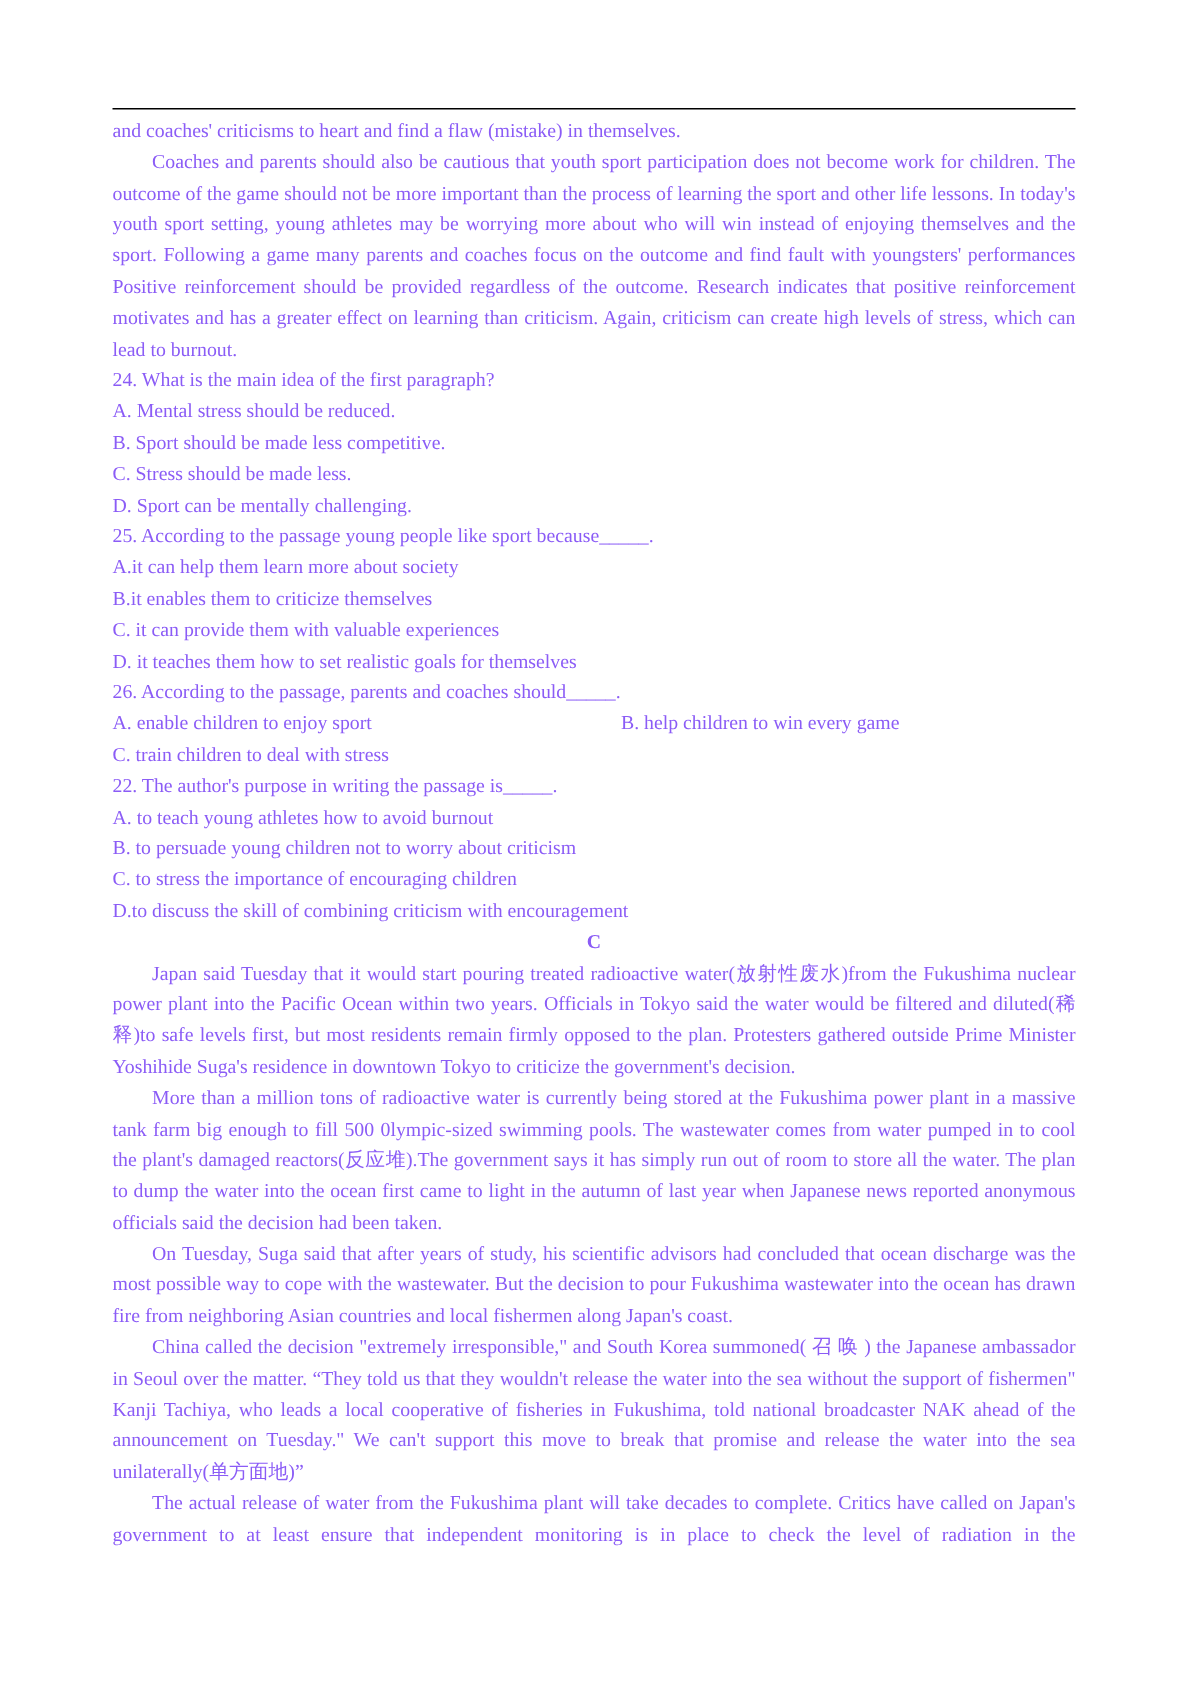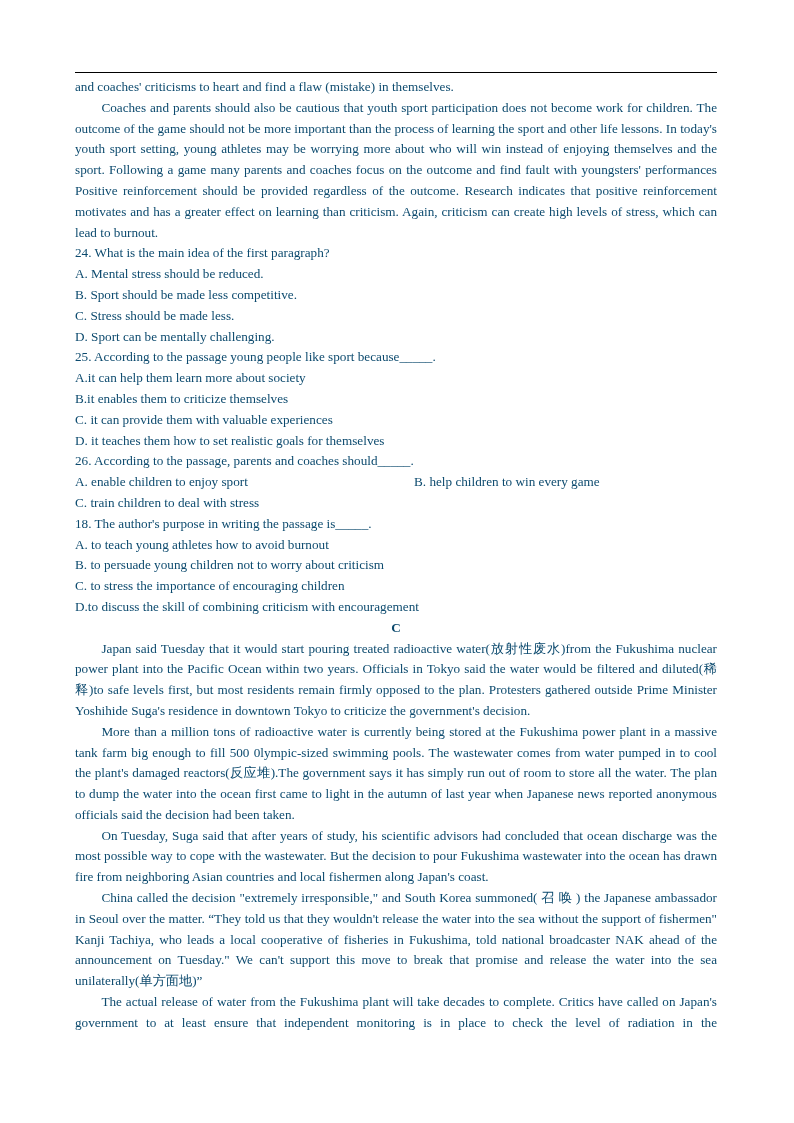--- a/index.html
+++ b/index.html
@@ -1,20 +1,20 @@
 <!DOCTYPE html>
 <html><head>
 <meta charset="utf-8">
 <style>
   html, body { margin: 0; padding: 0; background: #ffffff; }
   body { width: 794px; height: 1123px; position: relative; overflow: hidden; }
   .page {
     position: absolute; left: 75px; top: 72px; width: 642px;
     font-family: "Liberation Serif", "DejaVu Serif", serif;
-    font-size: 13.2px; color: #0c4a6e; line-height: 20.8px;
+    font-size: 13.2px; color: #8b5cf6; line-height: 20.8px;
   }
   .rule { height: 0; border-top: 1.3px solid #000; margin-bottom: 4px; }
   p { margin: 0; }
   .para { text-align: justify; text-indent: 2em; }
   .noindent { text-indent: 0; }
   .justify-last { text-align-last: justify; }
   .q, .opt { margin: 0; }
   .opt-row { display: flex; gap: 36px; }
   .opt-row .opt { width: 336px; }
   .section-head { text-align: center; font-weight: bold; }
@@ -49,21 +49,21 @@
     <div class="opt-row">
       <p class="opt">A. enable children to enjoy sport</p>
       <p class="opt">B. help children to win every game</p>
     </div>
     <div class="opt-row">
       <p class="opt">C. train children to deal with stress</p>
     </div>
   </div>
 
   <div>
-    <p class="q">18. The author's purpose in writing the passage is_____.</p>
+    <p class="q">22. The author's purpose in writing the passage is_____.</p>
     <p class="opt">A. to teach young athletes how to avoid burnout</p>
     <p class="opt">B. to persuade young children not to worry about criticism</p>
     <p class="opt">C. to stress the importance of encouraging children</p>
     <p class="opt">D.to discuss the skill of combining criticism with encouragement</p>
   </div>
 
   <p class="section-head">C</p>
   <p class="para">Japan said Tuesday that it would start pouring treated radioactive water(放射性废水)from the Fukushima nuclear power plant into the Pacific Ocean within two years. Officials in Tokyo said the water would be filtered and diluted(稀释)to safe levels first, but most residents remain firmly opposed to the plan. Protesters gathered outside Prime Minister Yoshihide Suga's residence in downtown Tokyo to criticize the government's decision.</p>
   <p class="para">More than a million tons of radioactive water is currently being stored at the Fukushima power plant in a massive tank farm big enough to fill 500 0lympic-sized swimming pools. The wastewater comes from water pumped in to cool the plant's damaged reactors(反应堆).The government says it has simply run out of room to store all the water. The plan to dump the water into the ocean first came to light in the autumn of last year when Japanese news reported anonymous officials said the decision had been taken.</p>
   <p class="para">On Tuesday, Suga said that after years of study, his scientific advisors had concluded that ocean discharge was the most possible way to cope with the wastewater. But the decision to pour Fukushima wastewater into the ocean has drawn fire from neighboring Asian countries and local fishermen along Japan's coast.</p>

